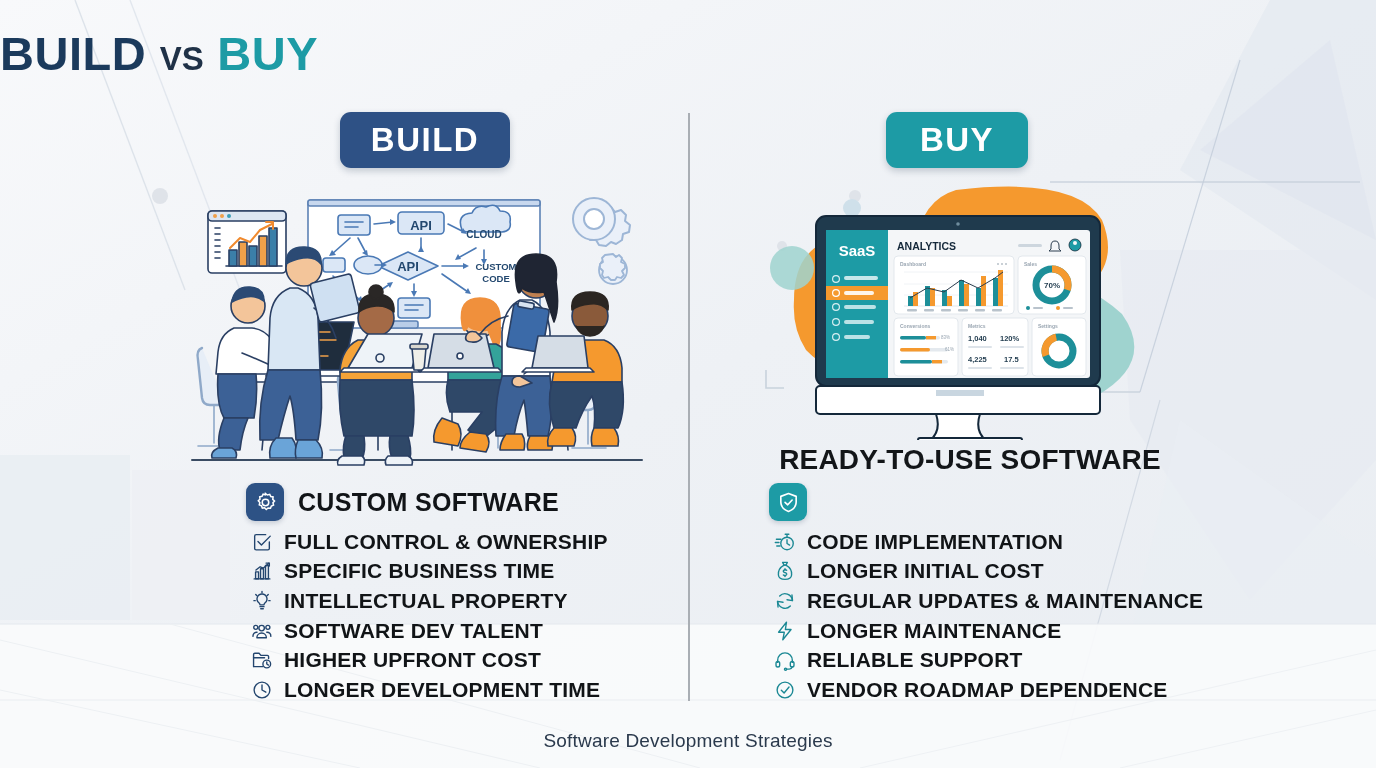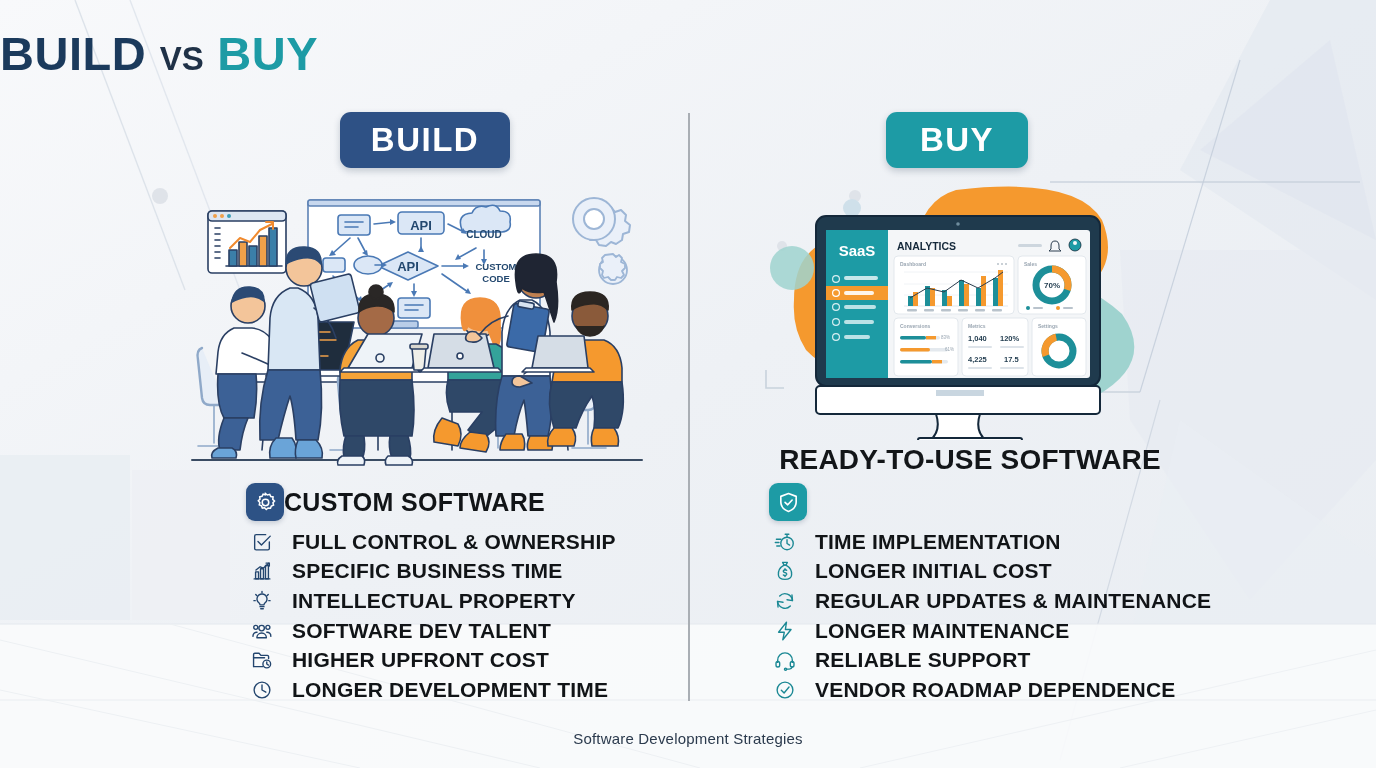--- a/index.html
+++ b/index.html
@@ -29,42 +29,42 @@
   .badge-buy{left:886px;top:112px;width:142px;height:56px;background:#1d9ba5;}
 
   
   .divider{position:absolute;left:688px;top:113px;width:2px;height:588px;
     background:#a9aeb4;}
 
   .caption{position:absolute;left:740px;top:444px;width:460px;text-align:center;
     font-size:28px;font-weight:bold;color:#131619;letter-spacing:.2px;}
 
   
-  .sec-head{position:absolute;display:flex;align-items:center;gap:0;}
+  .sec-head{position:absolute;display:flex;align-items:center;gap:14px;}
   .sec-left{left:246px;top:483px;}
   .sec-right{left:769px;top:483px;}
   .sec-icon{width:38px;height:38px;border-radius:9px;display:flex;
     align-items:center;justify-content:center;box-shadow:0 2px 5px rgba(30,50,80,.2);}
   .sec-icon.navy{background:#2d5285;}
   .sec-icon.teal{background:#1d9ba5;}
   .sec-title{font-size:25px;font-weight:bold;color:#111417;letter-spacing:.3px;}
 
   
   .flist{position:absolute;}
   .flist-left{left:249px;top:527px;}
   .flist-right{left:772px;top:527px;}
-  .frow{display:flex;align-items:center;height:29.6px;margin-bottom:0px;gap:8px;}
+  .frow{display:flex;align-items:center;height:29.6px;margin-bottom:0px;}
   .ficon{width:25px;height:25px;flex:0 0 25px;display:flex;align-items:center;
     justify-content:center;margin-right:10px;}
   .flabel{font-size:21px;font-weight:bold;color:#111417;letter-spacing:.2px;
     white-space:nowrap;}
 
   
   .footer{position:absolute;left:0;top:730px;width:1376px;text-align:center;
-    font-size:15px;color:#2b3a4d;letter-spacing:.2px;}
+    font-size:19px;color:#2b3a4d;letter-spacing:.2px;}
 </style>
 </head>
 <body>
 
 <div class="stage">
 
   <svg class="bgsvg" viewBox="0 0 1376 768">
     <defs>
       <linearGradient id="bgg" x1="0" y1="0" x2="1" y2="1">
         <stop offset="0" stop-color="#f8f9fb"></stop>
@@ -534,21 +534,21 @@
 
     <div class="frow">
       <span class="ficon">
         <svg width="22" height="22" viewBox="0 0 24 24" fill="none" stroke="#1a8894" stroke-width="1.5" stroke-linecap="round" stroke-linejoin="round">
           <circle cx="14.2" cy="13.6" r="6.8"></circle>
           <polyline points="14.2,9.6 14.2,13.6 17,15.4"></polyline>
           <path d="M12.2,3.6 h4 M14.2,3.6 v3.2"></path>
           <path d="M2.6,9 h5 M1.4,12.6 h4 M3,16.4 h3.6"></path>
         </svg>
       </span>
-      <span class="flabel">TIME IMPLEMENTATION</span>
+      <span class="flabel">CODE IMPLEMENTATION</span>
     </div>
 
     <div class="frow">
       <span class="ficon">
         <svg width="22" height="22" viewBox="0 0 24 24" fill="none" stroke="#1a8894" stroke-width="1.5" stroke-linecap="round" stroke-linejoin="round">
           <path d="M9.4,2.6 h5.2 l-1.6,3 h-2z"></path>
           <path d="M11,5.6 C6.6,8 4.4,12.4 4.8,16.4 c.3,3 3.2,4.8 7.2,4.8 s6.9,-1.8 7.2,-4.8 C19.6,12.4 17.4,8 13,5.6z"></path>
           <path d="M13.8,11.2 a2.4,2.4 0 0 0 -3.6,.6 c-.4,1.2 .8,1.8 1.8,2 1,.2 2.2,.8 1.8,2 a2.4,2.4 0 0 1 -3.6,.6"></path>
           <path d="M12,9.6 v1.2 M12,16.8 v1.2"></path>
         </svg>

